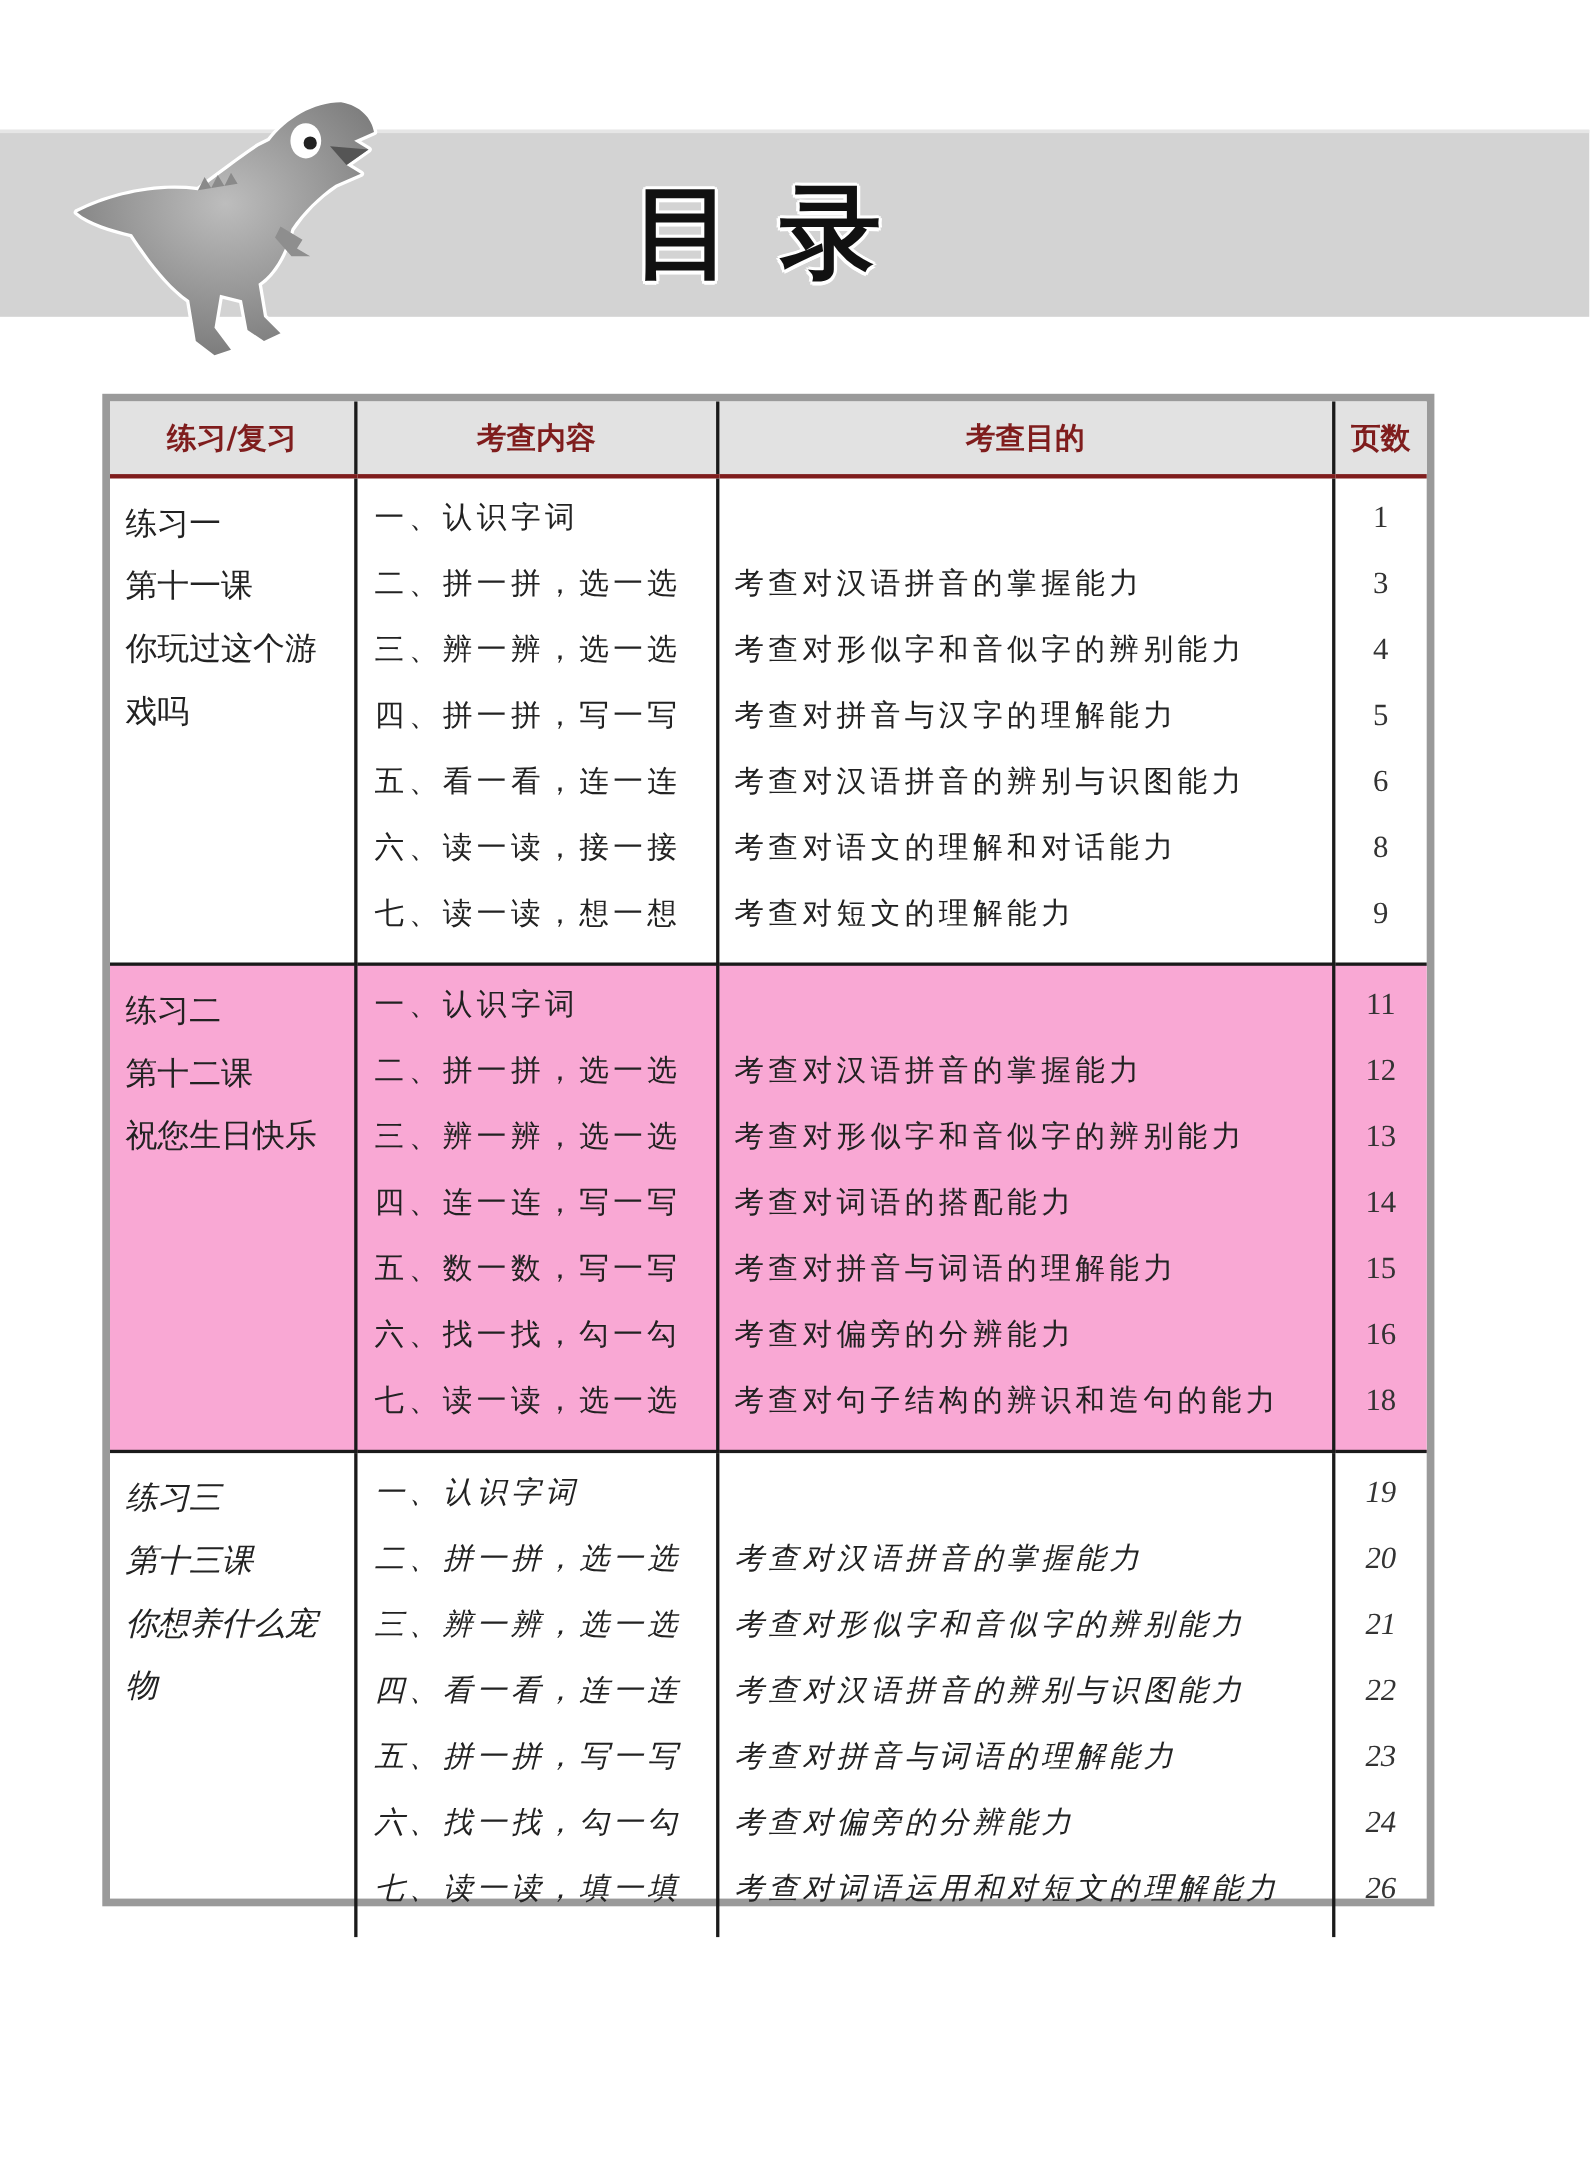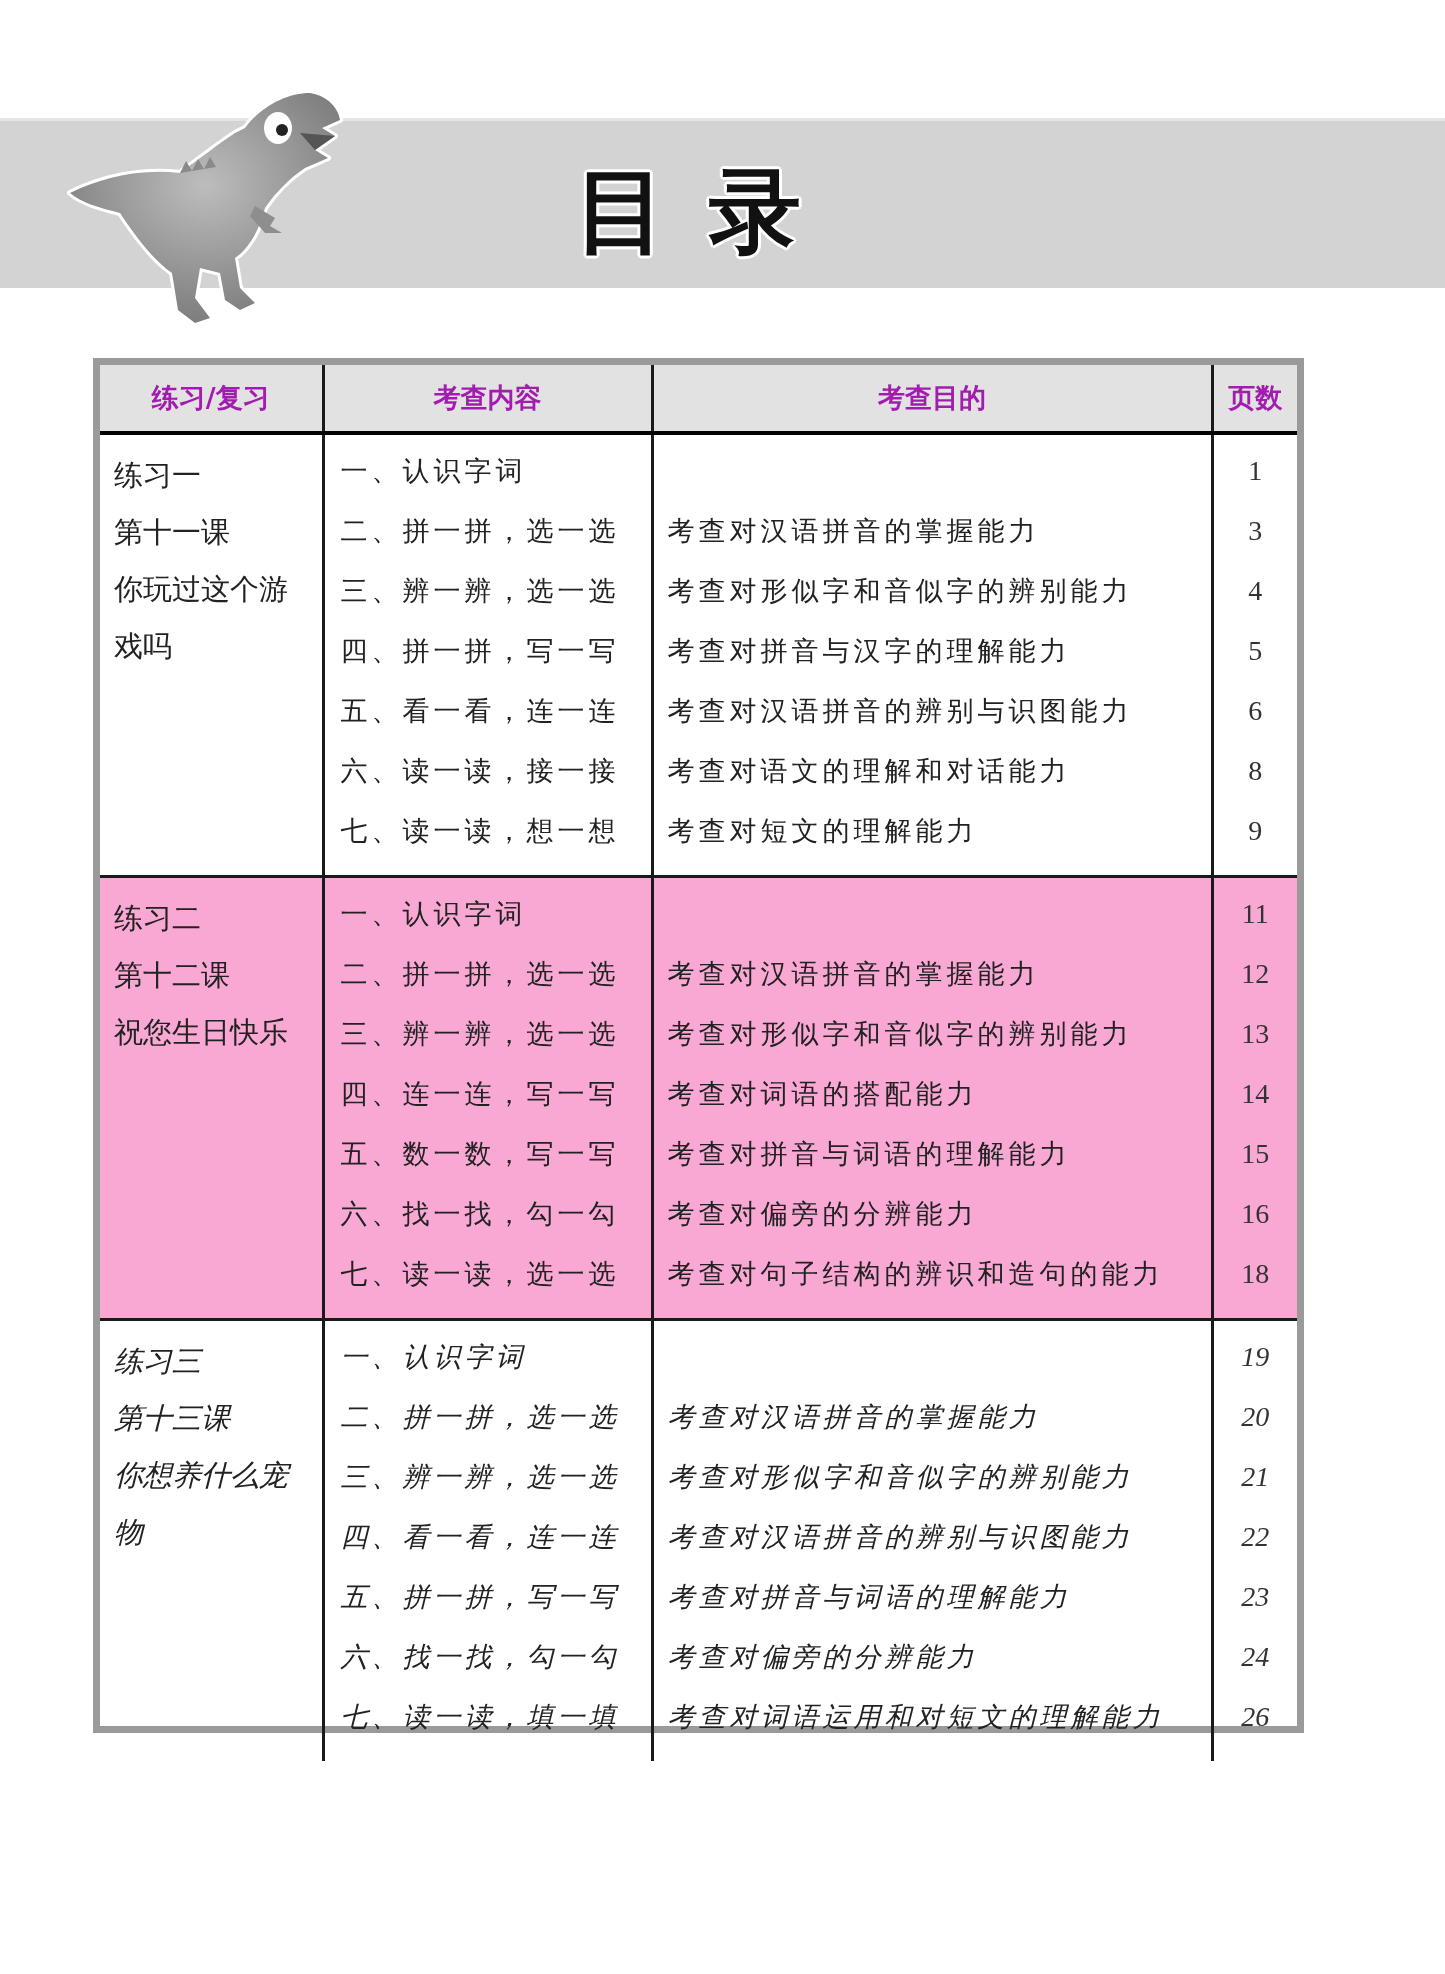--- a/index.html
+++ b/index.html
@@ -10,21 +10,21 @@
   .dino { position:absolute; left:60px; top:88px; width:300px; height:250px; }
   .title { position:absolute; left:575px; top:150px; height:110px; display:flex; gap:42px;
            font-family:"DejaVu Sans", sans-serif; font-weight:bold; font-size:92px; color:#111;
            letter-spacing:0;
            text-shadow: 3px 0 0 #fff, -3px 0 0 #fff, 0 3px 0 #fff, 0 -3px 0 #fff,
                         2px 2px 0 #fff, -2px -2px 0 #fff, 2px -2px 0 #fff, -2px 2px 0 #fff; }
   .toc { position:absolute; left:93px; top:358px; width:1211px; height:1375px; box-sizing:border-box;
          border:7px solid #9a9a9a; background:#fff; }
   table { border-collapse:collapse; width:100%; table-layout:fixed; }
   th { background:#e2e2e2; height:66px; font-family:"DejaVu Sans", sans-serif; font-weight:bold;
-       font-size:27px; color:#a21caf; border-right:3px solid #1a1a1a; border-bottom:4px solid #000000; padding:0; }
+       font-size:27px; color:#7f1d1d; border-right:3px solid #1a1a1a; border-bottom:4px solid #7f1d1d; padding:0; }
   th:last-child { border-right:none; }
   td { vertical-align:top; padding:0; border-right:3px solid #1a1a1a; }
   td:last-child { border-right:none; }
   tr.group td { border-bottom:3px solid #1a1a1a; }
   tr.group:last-child td { border-bottom:none;font-style:italic; }
   tr.group.shaded td { background:#f9a8d4; }
   .lesson { padding:12px 0 0 14px; font-family:"DejaVu Sans", sans-serif; font-size:29px; line-height:57px; }
   .lesson div { white-space:nowrap; }
   .rowlist { padding-top:6px; }
   .line { height:60px; line-height:60px; font-size:27px; white-space:nowrap; letter-spacing:4px; }

